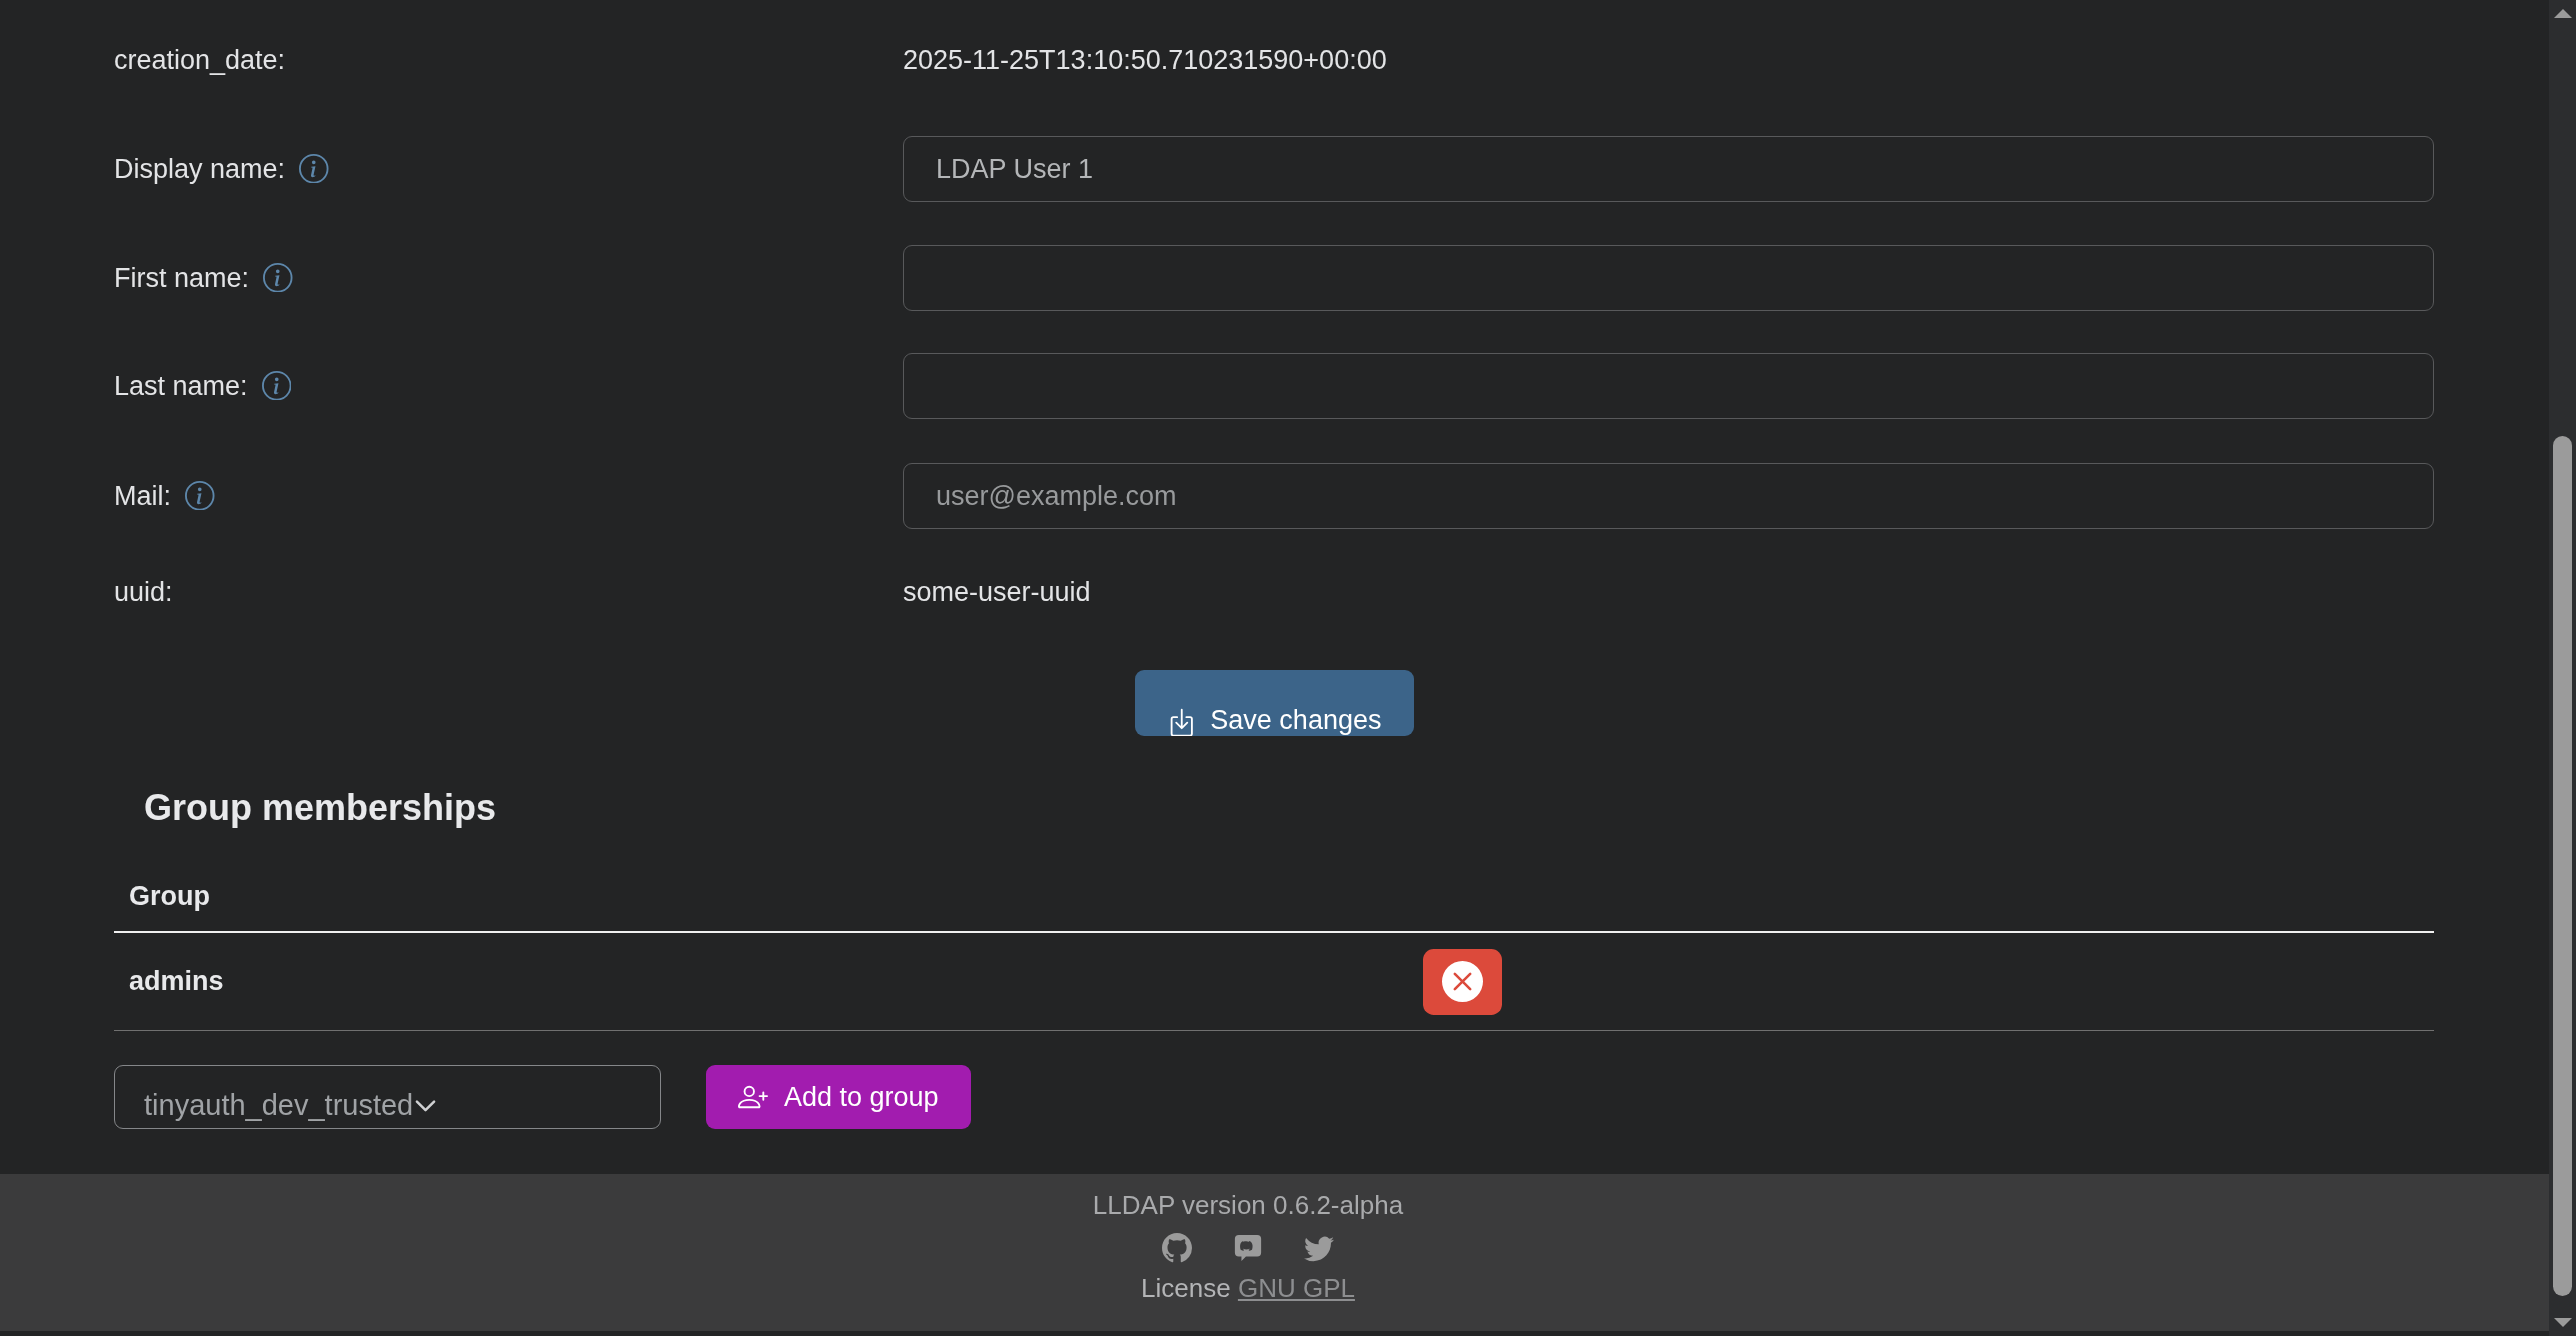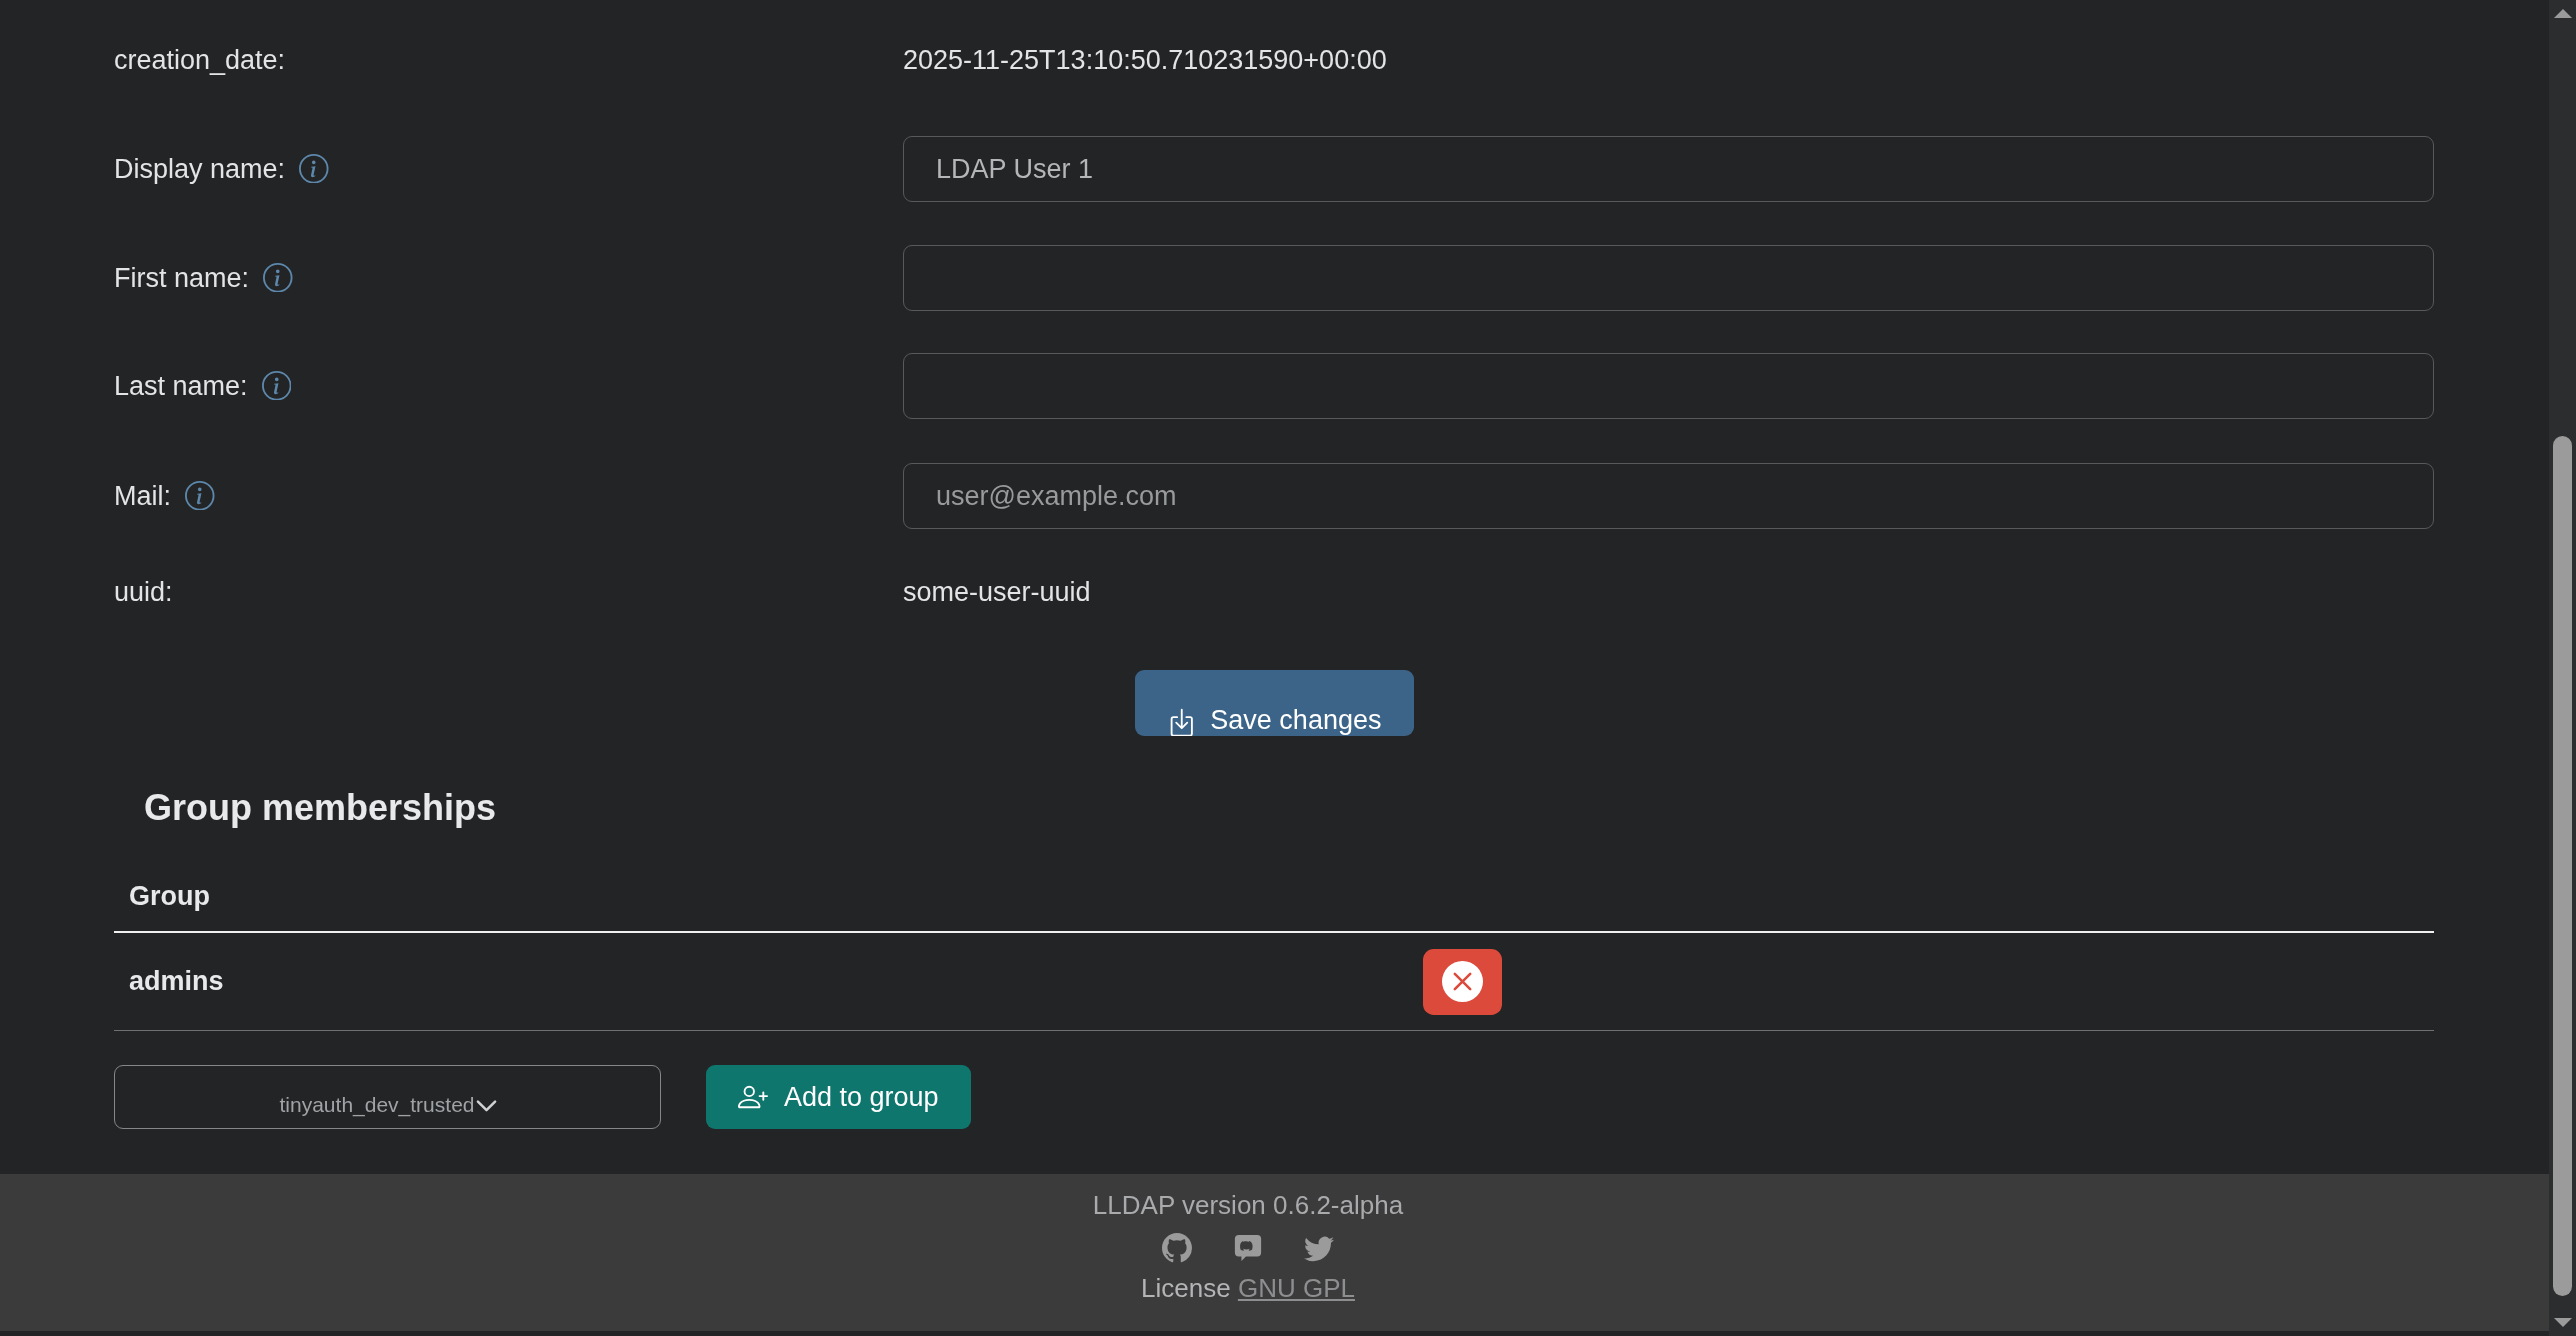--- a/index.html
+++ b/index.html
@@ -82,27 +82,27 @@
     border-radius: 10.7px;
     display: inline-flex; align-items: center; justify-content: center;
     border: none; cursor: pointer;
   }
   .btn-remove svg { width: 41px; height: 41px; fill: #ffffff; }
 
   .add-row { margin-top: 34px; display: flex; align-items: center; gap: 45px; }
   .select {
     width: 547px; height: 64px;
     border: 1.8px solid #85878a; border-radius: 9px;
-    display: flex; align-items: center; justify-content: center;
+    display: flex; align-items: center; justify-content: flex-start;
     padding: 16px 25px 0 29px;
-    font-size: 21px; color: #a0a3a6;
+    font-size: 29px; color: #a0a3a6;
     cursor: pointer;
   }
   .select .chev { width: 25px; height: 25px; stroke: #d0d1d3; }
-  .btn-add { height: 64px; padding: 0 32px; background: #0f766e; gap: 16px; }
+  .btn-add { height: 64px; padding: 0 32px; background: #a21caf; gap: 16px; }
   .btn-add svg { width: 30px; height: 30px; fill: #ffffff; }
 
   
   .footer {
     margin-top: 45px; width: 2549px; height: 157px;
     background: #3b3b3c; padding-top: 16px;
   }
   .footer-inner { width: 2496px; text-align: center; }
   .footer-version { font-size: 26px; color: #a9aaac; }
   .footer-icons {

